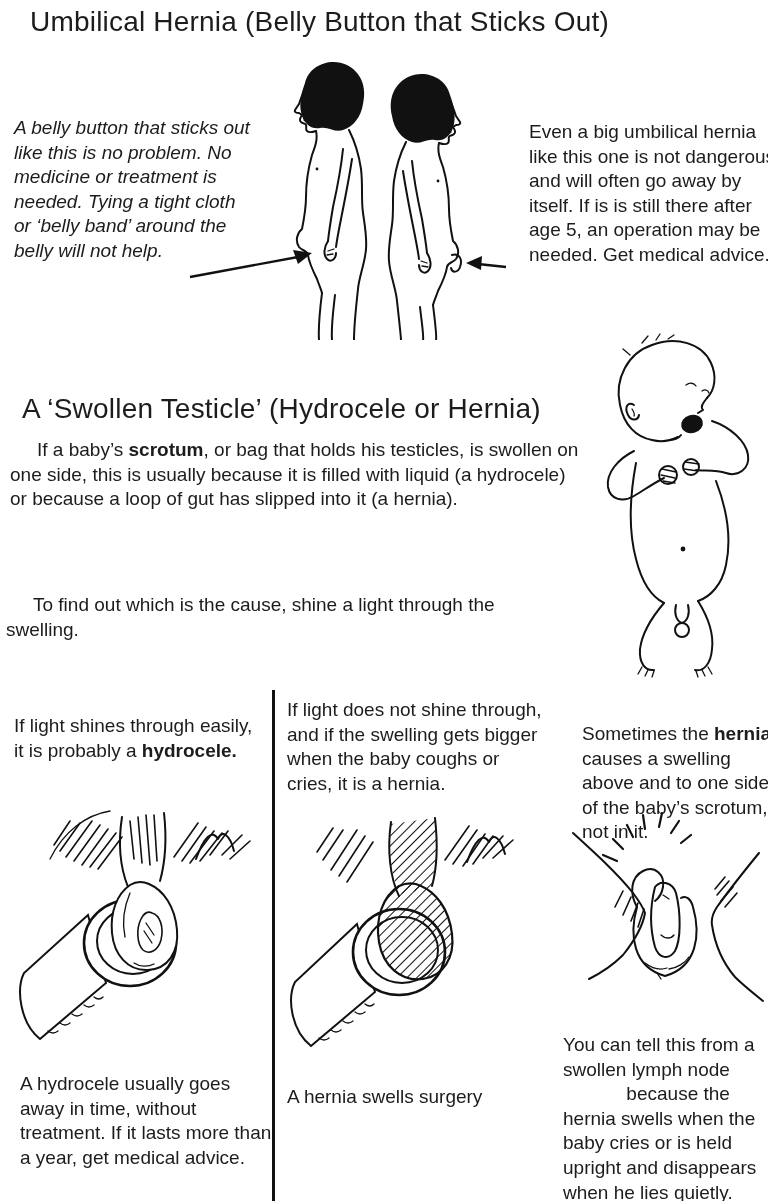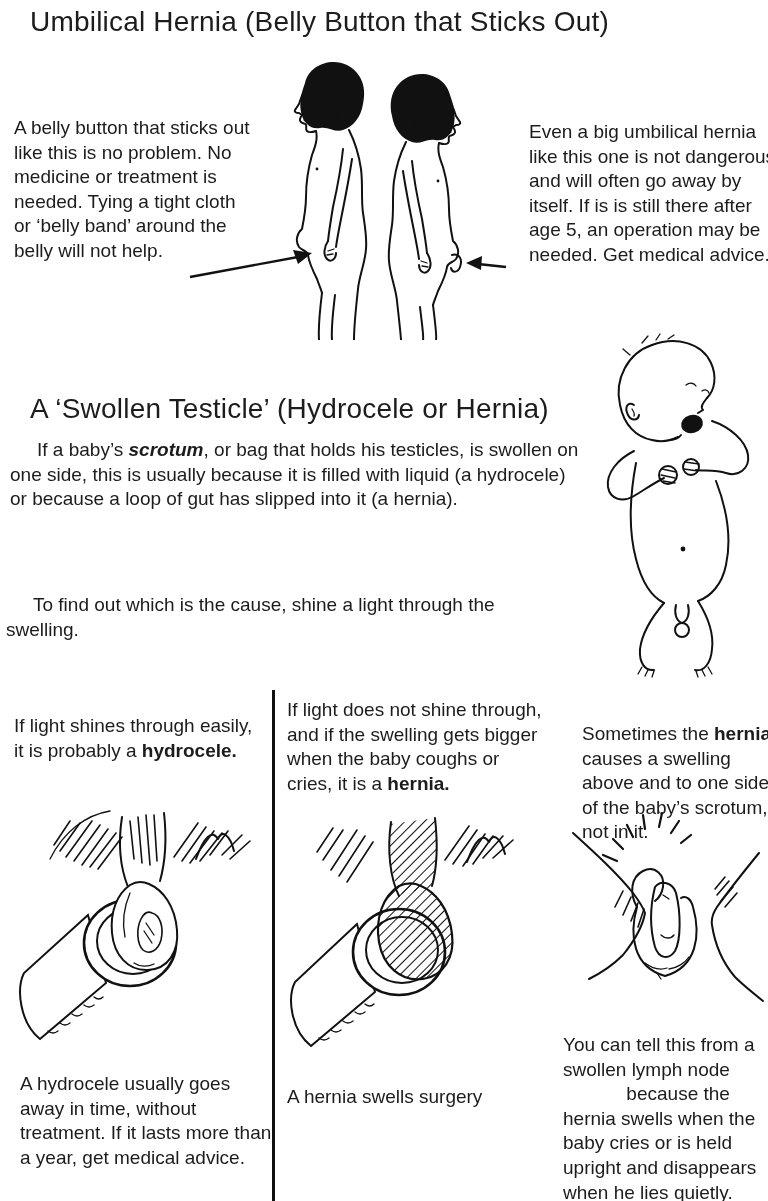--- a/index.html
+++ b/index.html
@@ -18,21 +18,21 @@
   svg .thin{fill:none;stroke:#111;stroke-width:1.3;stroke-linecap:round;}
   svg .hatch{fill:none;stroke:#111;stroke-width:1.6;stroke-linecap:round;}
 </style>
 </head>
 <body>
 
 <div>
 
   <h1 class="abs h1" style="left:14px;top:6px;">Umbilical Hernia (Belly Button that Sticks Out)</h1>
 
-  <p class="abs body-text" style="left:14px;top:116px;width:236px;">A belly button that sticks out like this is no problem. No medicine or treatment is needed. Tying a tight cloth or ‘belly band’ around the belly will not help.</p>
+  <p class="abs body-text" style="left:14px;top:116px;width:236px;font-style:italic;">A belly button that sticks out like this is no problem. No medicine or treatment is needed. Tying a tight cloth or ‘belly band’ around the belly will not help.</p>
 
   <p class="abs body-text" style="left:529px;top:120px;width:258px;">Even a big umbilical hernia like this one is not dangerous and will often go away by itself. If is is still there after age 5, an operation may be needed. Get medical advice.</p>
 
   <svg class="abs" style="left:255px;top:57px;" width="245" height="283" viewBox="0 0 245 283">
 
     <g>
       <path d="M50,26 C54,8 76,0 92,8 C106,15 112,30 108,47 C106,60 98,70 88,73 C80,76 73,69 65,71 C56,73 48,66 46,55 C44,45 47,34 50,26 Z" fill="#111"></path>
       <path class="ln" d="M52,28 C48,35 46,41 44,47 L40,53 C39,55 41,56 44,56 L47,58 C45,61 44,64 46,65 C48,67 51,66 51,68 C52,70 50,72 52,74 C54,76 58,75 61,74"></path>
       <circle cx="52" cy="45" r="1.6" fill="#111"></circle>
       <path class="thin" d="M49,63 C52,65 55,64 57,62"></path>
@@ -70,23 +70,23 @@
   <svg class="abs" style="left:186px;top:246px;" width="132" height="36" viewBox="0 0 132 36">
     <line x1="4" y1="31" x2="112" y2="11" stroke="#111" stroke-width="2.4"></line>
     <polygon points="126,7 107,4 112,18" fill="#111"></polygon>
   </svg>
 
   <svg class="abs" style="left:464px;top:254px;" width="44" height="22" viewBox="0 0 44 22">
     <line x1="42" y1="13" x2="14" y2="10" stroke="#111" stroke-width="2.4"></line>
     <polygon points="2,9 18,2 17,16" fill="#111"></polygon>
   </svg>
 
-  <h1 class="abs h1" style="left:14px;top:393px;">A ‘Swollen Testicle’ (Hydrocele or Hernia)</h1>
+  <h1 class="abs h1" style="left:6px;top:393px;">A ‘Swollen Testicle’ (Hydrocele or Hernia)</h1>
 
-  <p class="abs body-text indent" style="left:10px;top:438px;width:572px;"><span>If a baby’s </span><span style="font-weight: bold; font-style: italic;">scrotum</span><span>, or bag that holds his testicles, is swollen on one side, this is usually because it is filled with liquid (a hydrocele) or because a loop of gut has slipped into it (a hernia).</span></p>
+  <p class="abs body-text indent" style="left:10px;top:438px;width:572px;"><span>If a baby’s </span><span style="font-weight: bold; ">scrotum</span><span>, or bag that holds his testicles, is swollen on one side, this is usually because it is filled with liquid (a hydrocele) or because a loop of gut has slipped into it (a hernia).</span></p>
 
   <p class="abs body-text indent" style="left:6px;top:593px;width:560px;">To find out which is the cause, shine a light through the swelling.</p>
 
   <svg class="abs" style="left:590px;top:333px;" width="175" height="345" viewBox="0 0 175 345">
     <path class="ln" d="M62,12 C38,20 24,46 30,72 C34,92 46,104 62,107 C70,109 80,108 88,104"></path>
     <path class="ln" d="M62,12 C86,3 112,10 121,30 C127,43 125,57 117,65"></path>
     <path class="ln" d="M117,65 C113,70 110,74 113,77 L108,80"></path>
     <ellipse cx="102" cy="91" rx="11" ry="9" fill="#111" transform="rotate(-15 102 91)"></ellipse>
     <path class="ln" d="M91,102 C88,106 84,107 80,107"></path>
     <path class="thin" d="M96,52 C100,49 104,50 106,53 M112,58 C115,56 118,57 119,60"></path>
@@ -131,21 +131,21 @@
 
     <path d="M116,90 C103,99 96,117 98,138 C100,160 114,176 134,175 C154,174 165,157 163,135 C161,111 149,95 135,89 C128,86 121,87 116,90 Z" fill="#fff" stroke="#111" stroke-width="2"></path>
     <path class="thin" d="M116,98 C110,112 108,128 111,142"></path>
     <path class="hatch" d="M138,118 C146,120 150,132 147,145 C144,156 135,160 129,155 C123,149 122,134 127,124 C130,118 134,116 138,118 Z"></path>
     <path class="thin" d="M132,128 L140,140 M130,136 L138,148"></path>
     <path class="thin" d="M120,168 C126,172 134,172 140,169"></path>
   </svg>
 
   <p class="abs body-text" style="left:20px;top:1072px;width:256px;">A hydrocele usually goes away in time, without treatment. If it lasts more than a year, get medical advice.</p>
 
-  <p class="abs body-text" style="left:287px;top:698px;width:262px;"><span>If light does not shine through, and if the swelling gets bigger when the baby coughs or cries, it is a </span><span style="font-weight: bold; margin-top: 20px;">hernia.</span></p>
+  <p class="abs body-text" style="left:287px;top:698px;width:262px;"><span>If light does not shine through, and if the swelling gets bigger when the baby coughs or cries, it is a </span><span style="font-weight: normal; margin-top: 20px;">hernia.</span></p>
 
   <svg class="abs" style="left:287px;top:800px;" width="245" height="262" viewBox="0 0 245 262">
     <defs>
       <pattern id="hatch-dark" width="7" height="7" patternUnits="userSpaceOnUse" patternTransform="rotate(45)">
         <line x1="0" y1="0" x2="0" y2="7" stroke="#111" stroke-width="2"></line>
       </pattern>
     </defs>
     <path class="hatch" d="M44,70 L70,30 M52,76 L78,36 M60,82 L86,42 M36,60 L56,30 M30,52 L46,28"></path>
     <path class="ln" d="M104,22 C100,50 103,78 112,96"></path>
     <path class="ln" d="M148,18 C151,45 150,68 145,86"></path>

